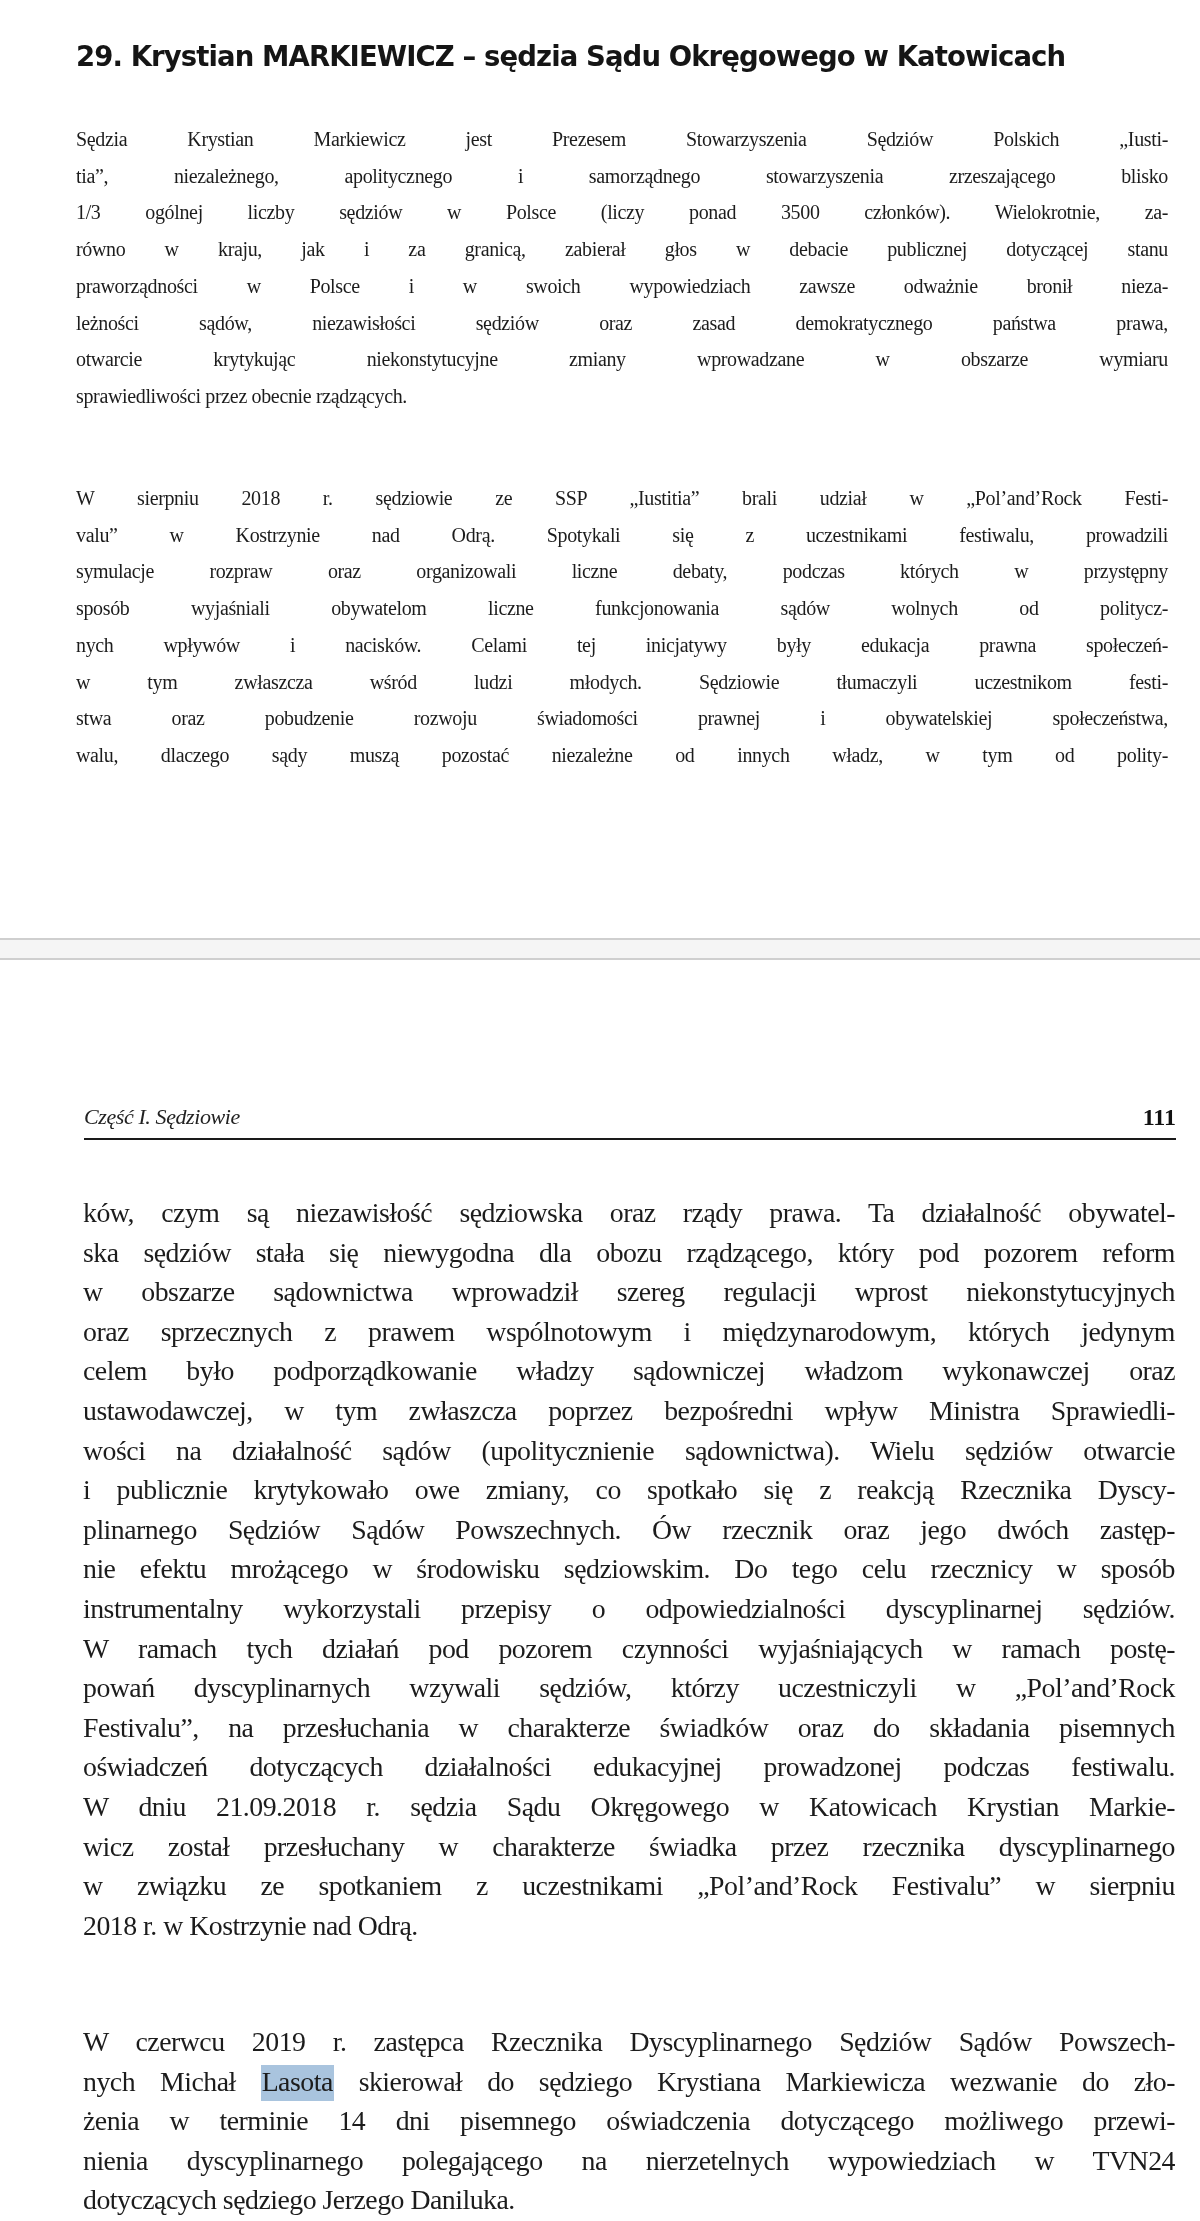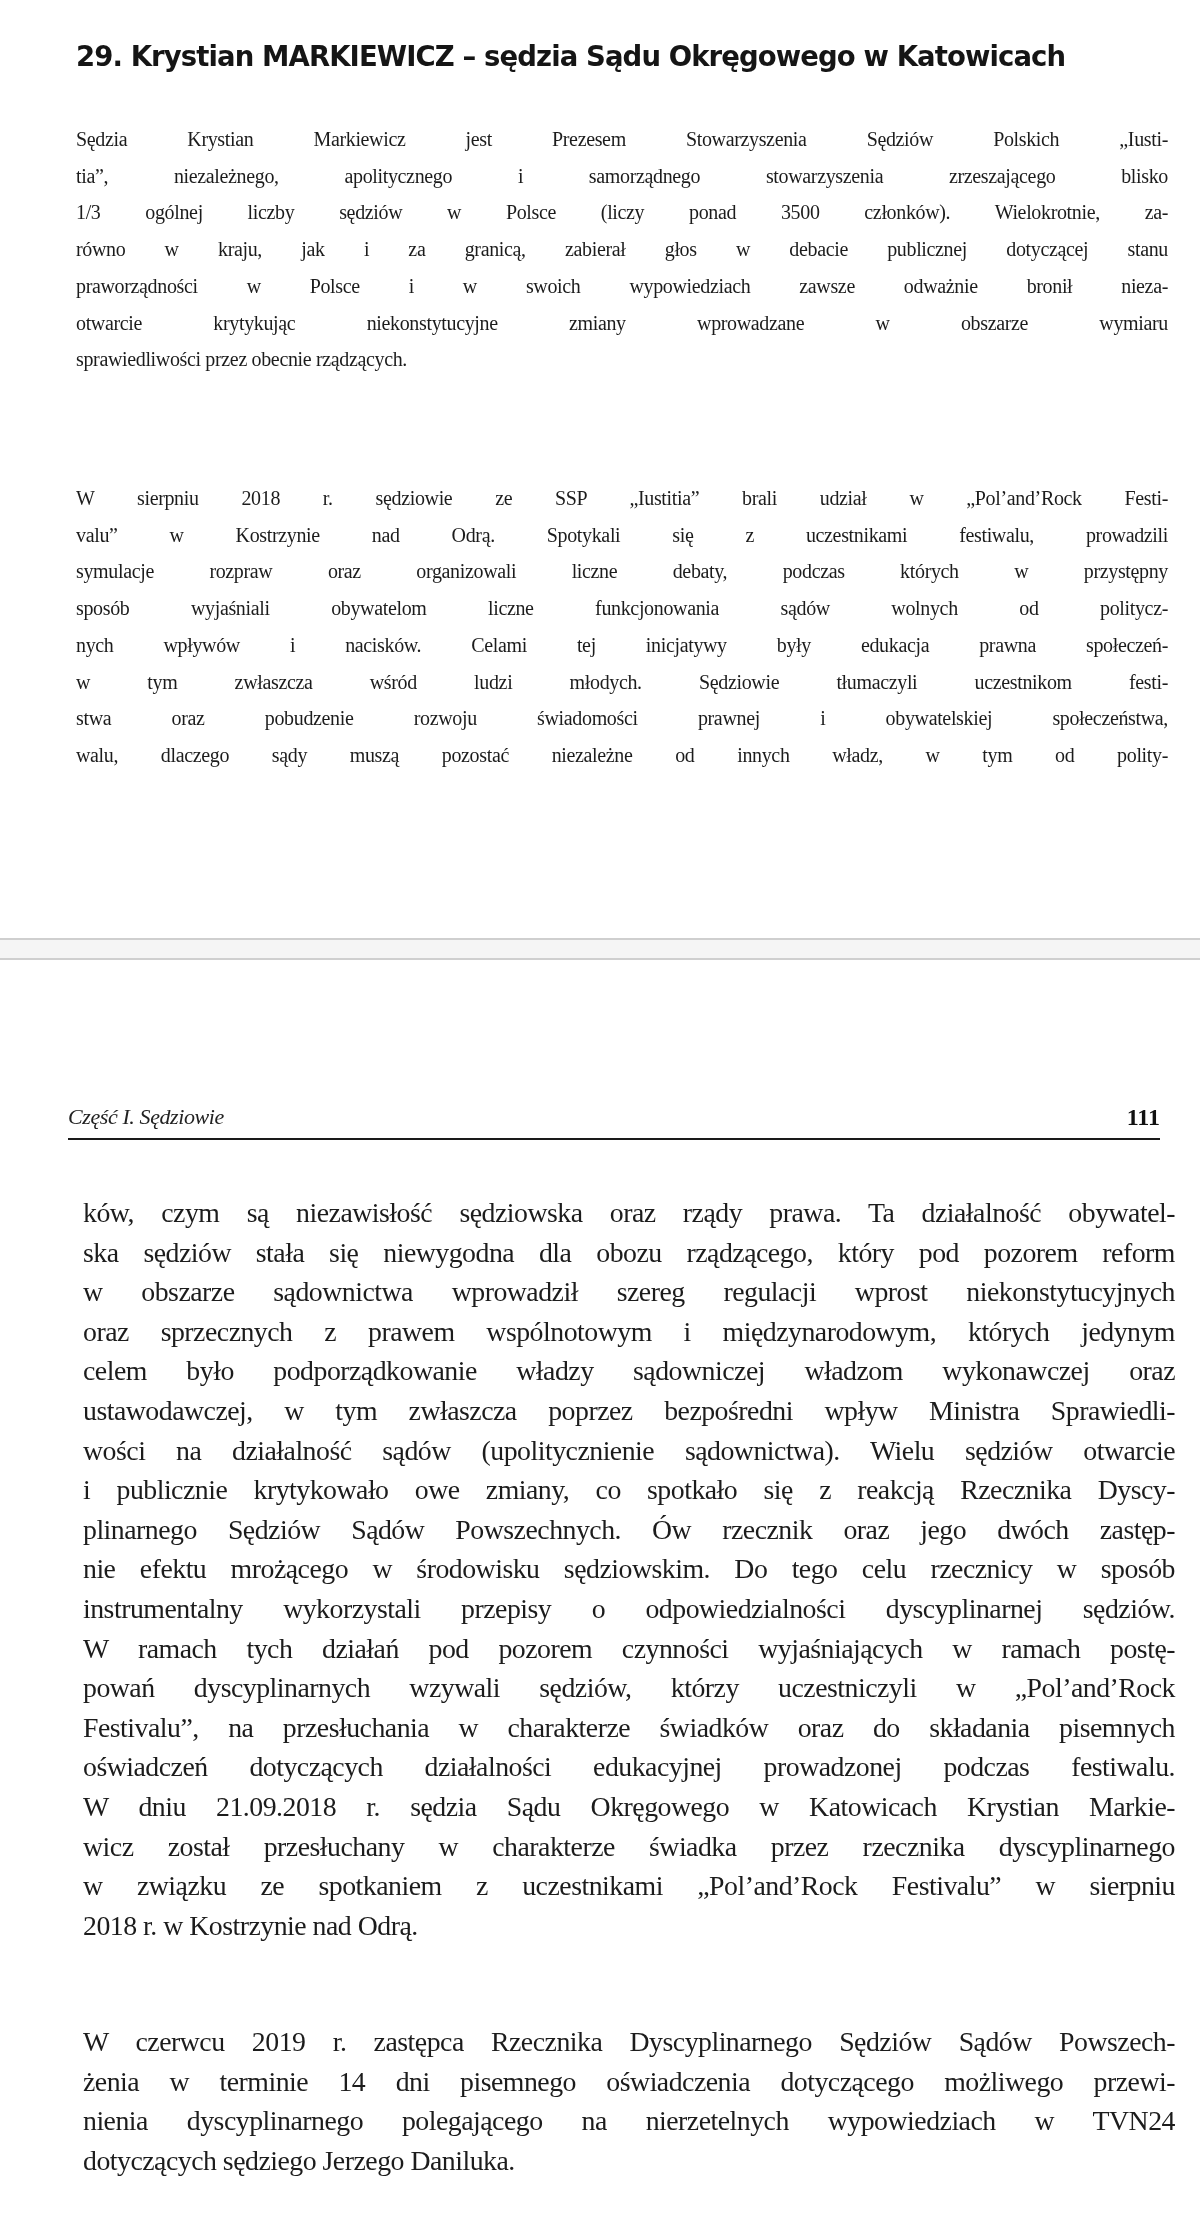--- a/index.html
+++ b/index.html
@@ -9,40 +9,41 @@
   #page2 { top:960px; height:1261px; }
   .gap { position:absolute; left:0; top:938px; width:1200px; height:22px;
          background:#f5f5f5; border-top:2px solid #cfcfcf; border-bottom:2px solid #cfcfcf; box-sizing:border-box; }
   .title { position:absolute; left:76px; top:40px; font-family:"DejaVu Sans", sans-serif;
            font-weight:bold; font-size:27.5px; letter-spacing:-0.9px; color:#151515; white-space:nowrap; }
   .para { position:absolute; left:76px; width:1092px; font-family:"Liberation Serif", serif; }
   .p1 { font-size:20px; line-height:36.7px; letter-spacing:-0.35px; }
   .p2 { font-size:27.8px; line-height:39.6px; letter-spacing:-0.5px;margin-left:7px; }
   .line { display:block; white-space:nowrap; text-align:justify; text-align-last:justify; height:inherit; }
   .line.last { text-align-last:left; }
-  .runhead { position:absolute; left:68px; top:1100px; width:1092px; height:40px; }
+  .runhead { position:absolute; left:84px; top:1100px; width:1092px; height:40px; }
   .runhead .rh-title { position:absolute; left:0; bottom:10px; font-family:"Liberation Serif", serif;
                        font-style:italic; font-size:22px; color:#222; letter-spacing:-0.4px; }
   .runhead .rh-num { position:absolute; right:0; bottom:9px; font-family:"Liberation Serif", serif;
                      font-weight:bold; font-size:24px; color:#111; }
   .runhead .rule { position:absolute; left:0; bottom:0; width:1092px; height:2px; background:#1a1a1a; }
   .hl { background:#a9c4de; padding:1px 1px 4px 1px; }
 </style>
 </head>
 <body>
 
 <div class="page" id="page1">
   <div class="title">29. Krystian MARKIEWICZ – sędzia Sądu Okręgowego w Katowicach</div>
 
   <div class="para p1" style="top:121px;">
     <span class="line">Sędzia Krystian Markiewicz jest Prezesem Stowarzyszenia Sędziów Polskich „Iusti-</span>
     <span class="line">tia”, niezależnego, apolitycznego i samorządnego stowarzyszenia zrzeszającego blisko</span>
     <span class="line">1/3 ogólnej liczby sędziów w Polsce (liczy ponad 3500 członków). Wielokrotnie, za-</span>
     <span class="line">równo w kraju, jak i za granicą, zabierał głos w debacie publicznej dotyczącej stanu</span>
     <span class="line">praworządności w Polsce i w swoich wypowiedziach zawsze odważnie bronił nieza-</span>
+    <span class="line">leżności sądów, niezawisłości sędziów oraz zasad demokratycznego państwa prawa,</span>
     <span class="line">otwarcie krytykując niekonstytucyjne zmiany wprowadzane w obszarze wymiaru</span>
     <span class="line last">sprawiedliwości przez obecnie rządzących.</span>
   </div>
 
   <div class="para p1" style="top:480px;">
     <span class="line">W sierpniu 2018 r. sędziowie ze SSP „Iustitia” brali udział w „Pol’and’Rock Festi-</span>
     <span class="line">valu” w Kostrzynie nad Odrą. Spotykali się z uczestnikami festiwalu, prowadzili</span>
     <span class="line">symulacje rozpraw oraz organizowali liczne debaty, podczas których w przystępny</span>
     <span class="line">sposób wyjaśniali obywatelom liczne funkcjonowania sądów wolnych od politycz-</span>
     <span class="line">nych wpływów i nacisków. Celami tej inicjatywy były edukacja prawna społeczeń-</span>
@@ -79,16 +80,17 @@
   <span class="line">Festivalu”, na przesłuchania w charakterze świadków oraz do składania pisemnych</span>
   <span class="line">oświadczeń dotyczących działalności edukacyjnej prowadzonej podczas festiwalu.</span>
   <span class="line">W dniu 21.09.2018 r. sędzia Sądu Okręgowego w Katowicach Krystian Markie-</span>
   <span class="line">wicz został przesłuchany w charakterze świadka przez rzecznika dyscyplinarnego</span>
   <span class="line">w związku ze spotkaniem z uczestnikami „Pol’and’Rock Festivalu” w sierpniu</span>
   <span class="line last">2018 r. w Kostrzynie nad Odrą.</span>
 </div>
 
 <div class="para p2" style="top:2022px;">
   <span class="line">W czerwcu 2019 r. zastępca Rzecznika Dyscyplinarnego Sędziów Sądów Powszech-</span>
+  <span class="line"><span>nych Michał </span><span class="hl">Lasota</span><span> skierował do sędziego Krystiana Markiewicza wezwanie do zło-</span></span>
   <span class="line">żenia w terminie 14 dni pisemnego oświadczenia dotyczącego możliwego przewi-</span>
   <span class="line">nienia dyscyplinarnego polegającego na nierzetelnych wypowiedziach w TVN24</span>
   <span class="line last">dotyczących sędziego Jerzego Daniluka.</span>
 </div>
 
 </body></html>

